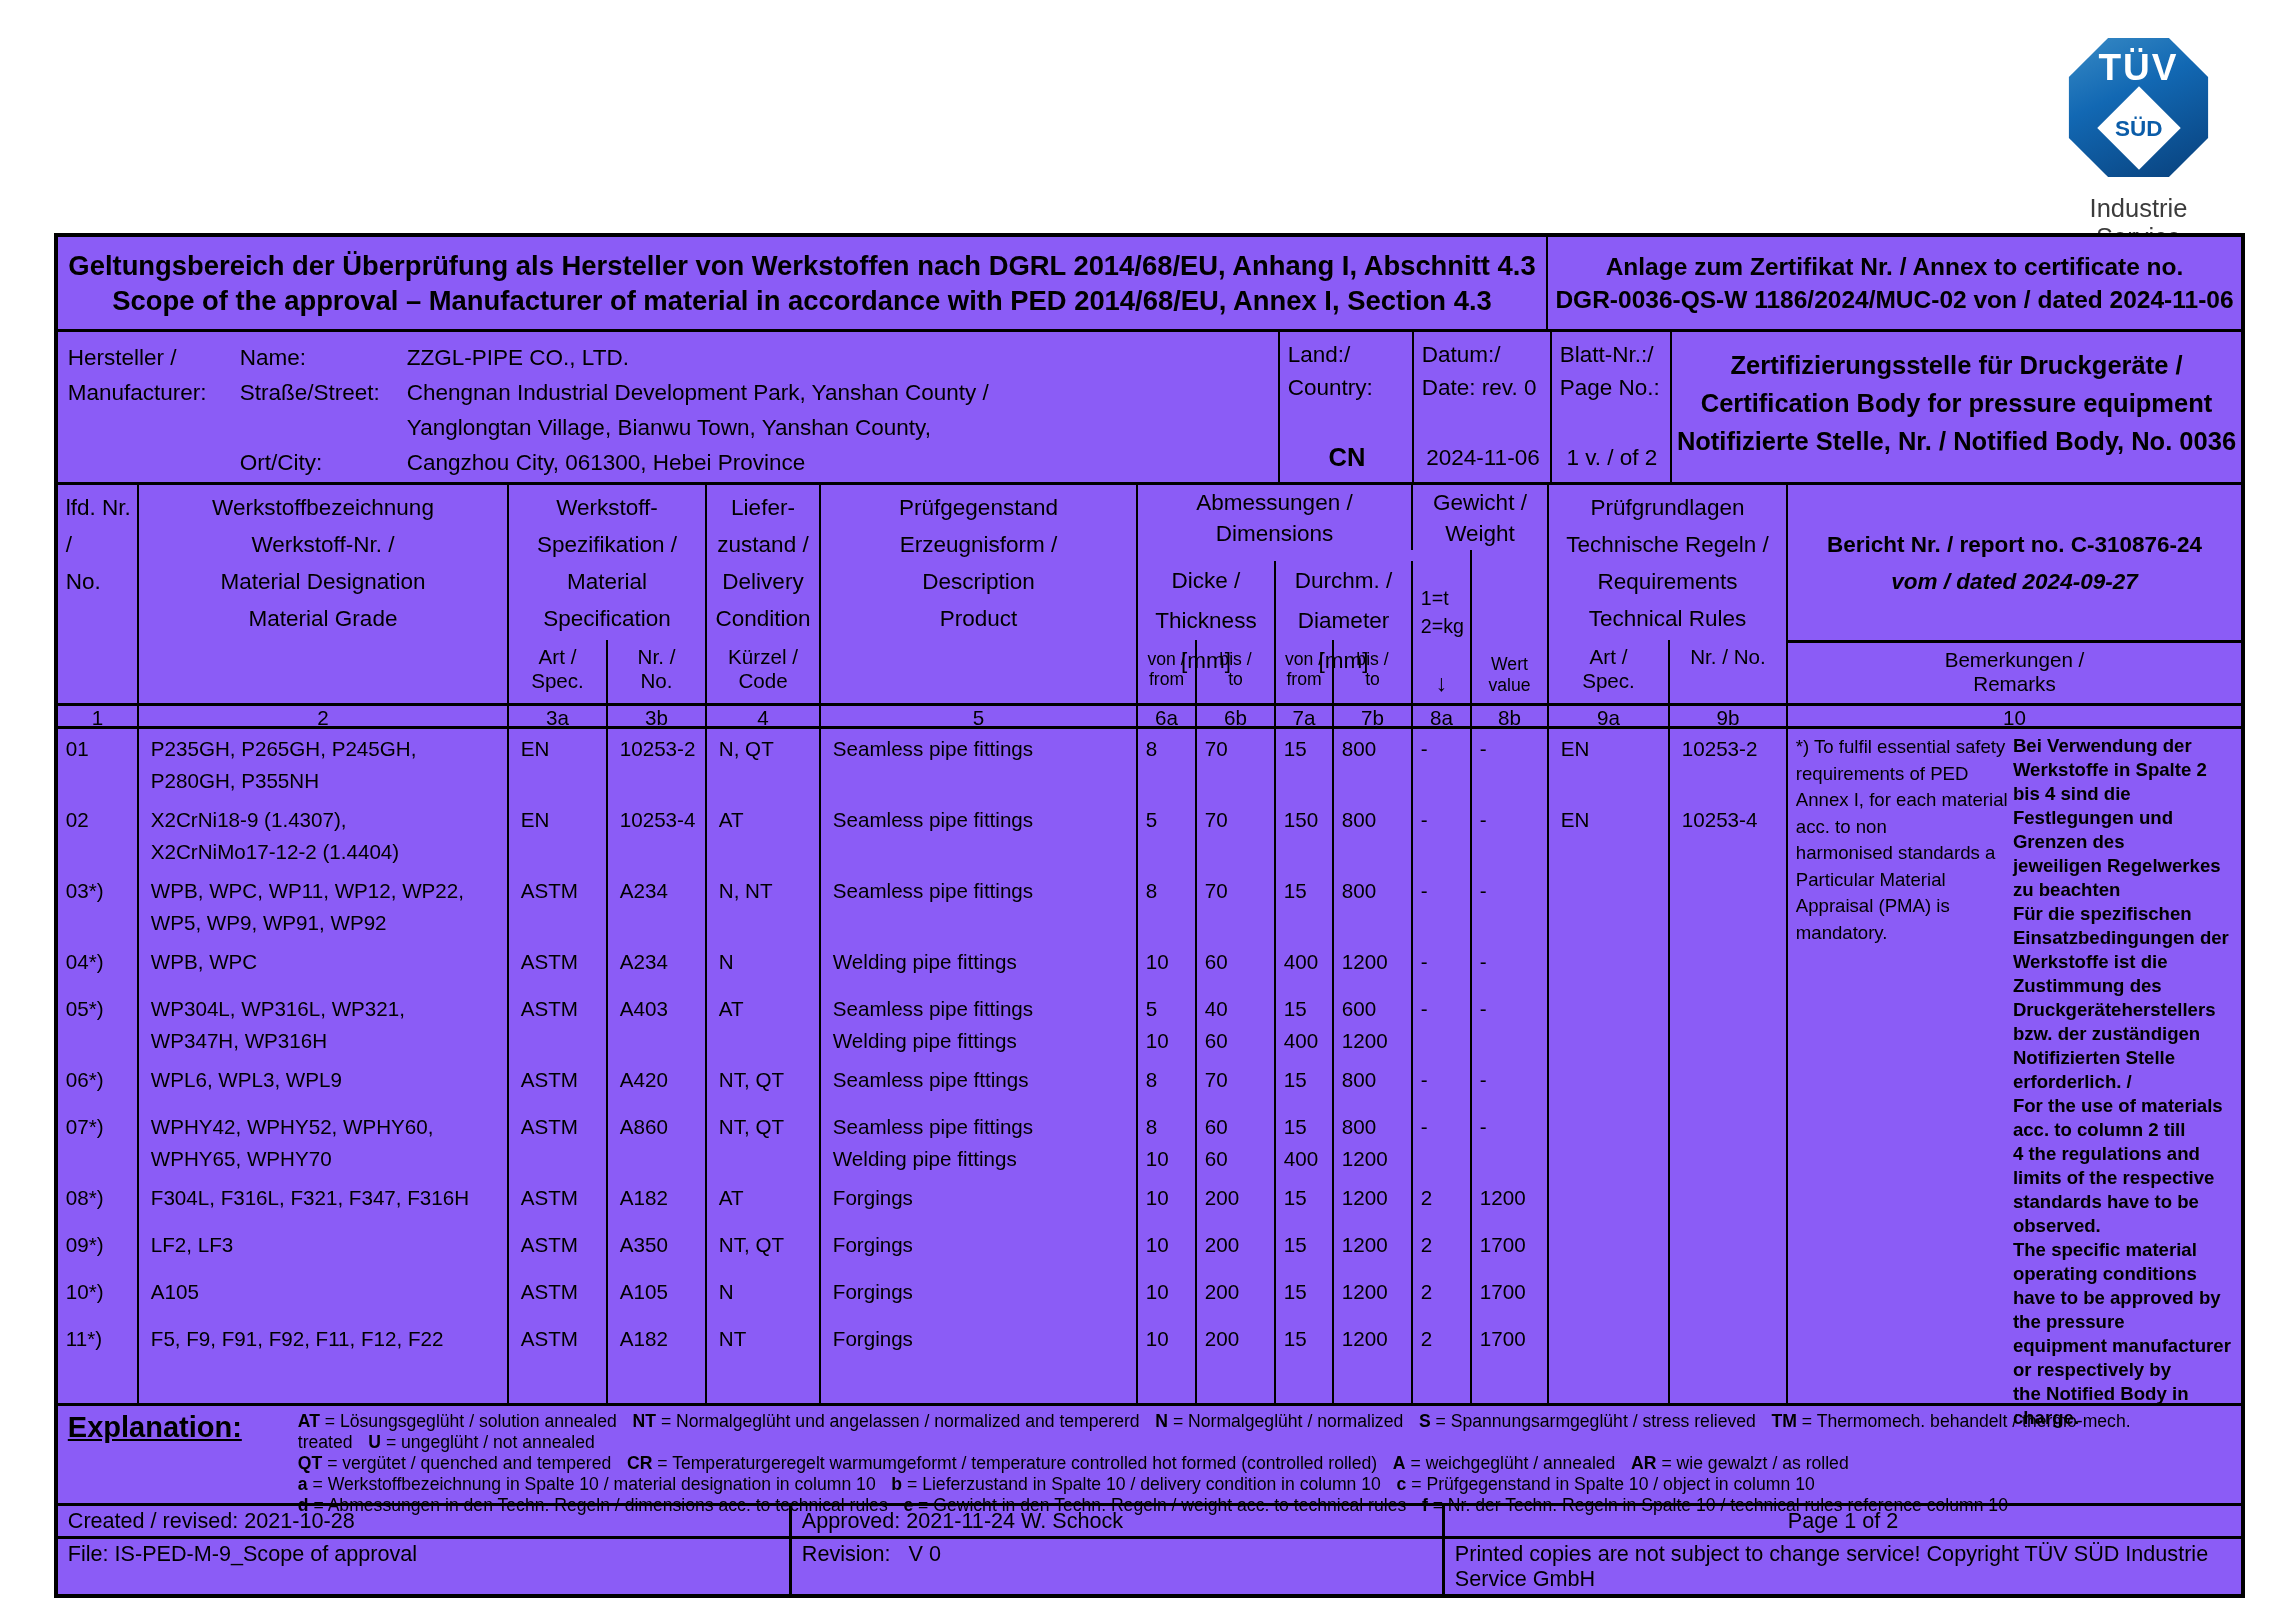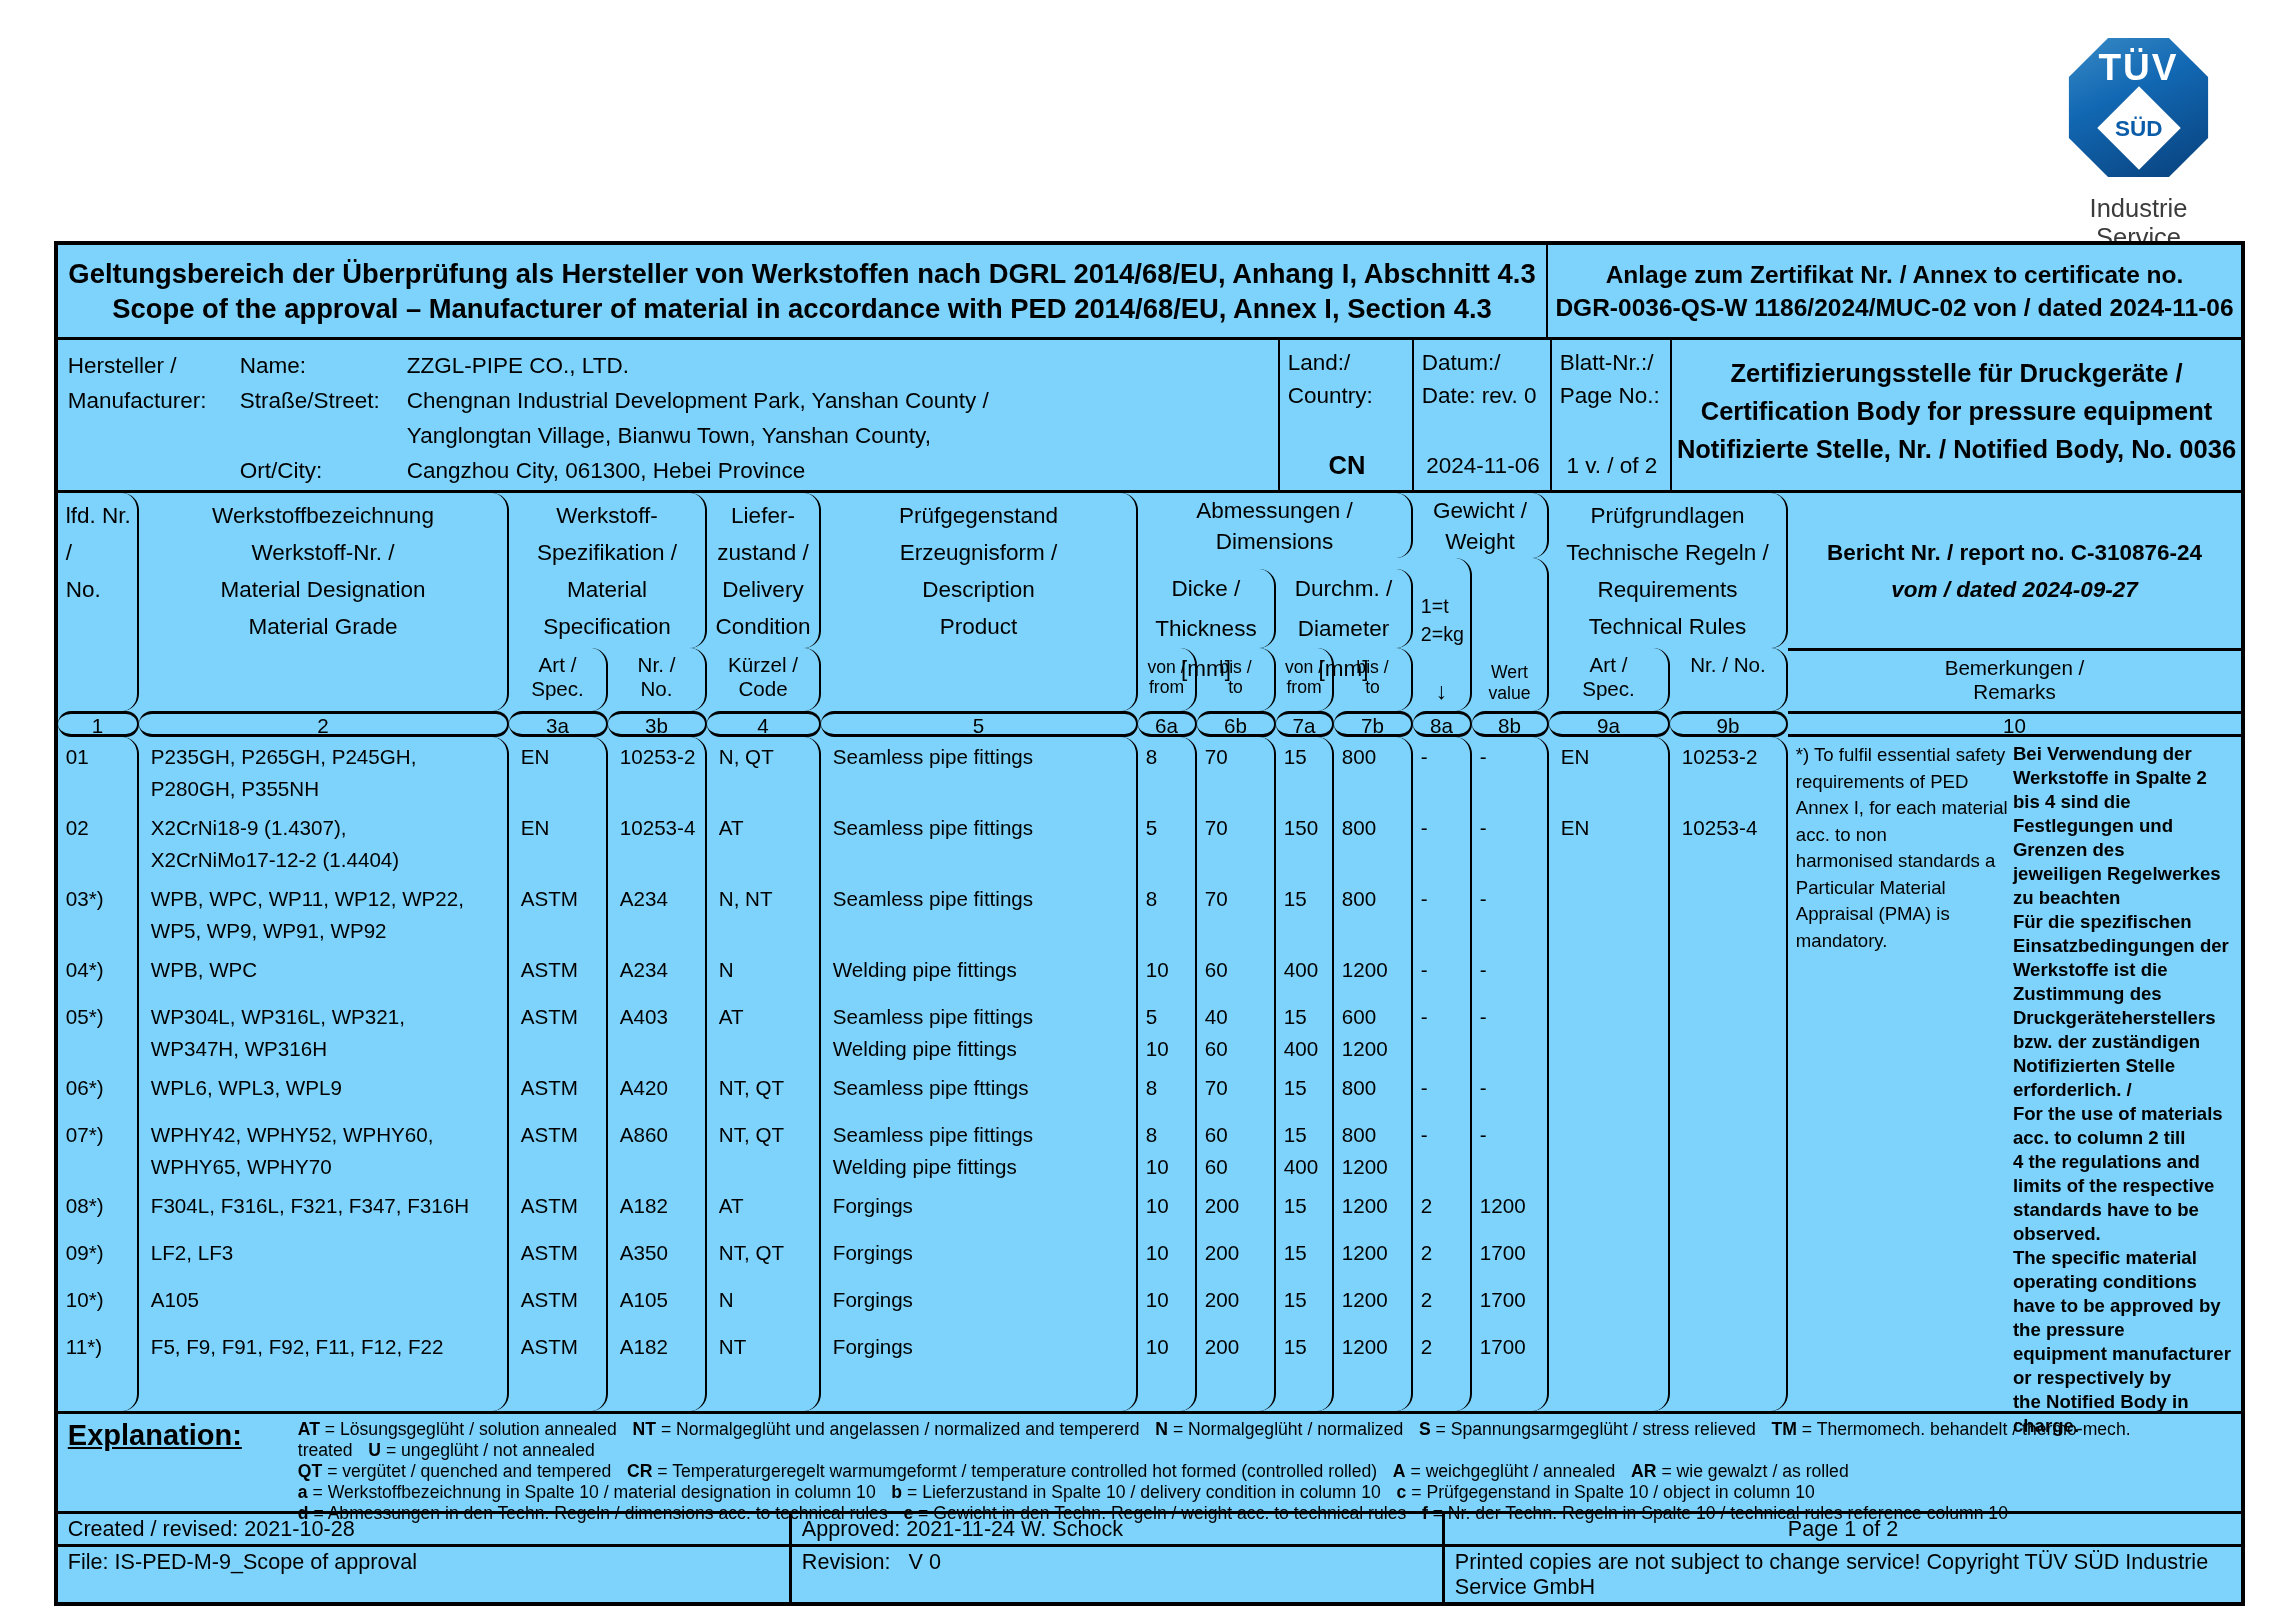--- a/index.html
+++ b/index.html
@@ -11,42 +11,42 @@
            background:linear-gradient(155deg,#3a8ccб 0%,#1268b3 40%,#083f7a 100%);
            background:linear-gradient(155deg,#3a8cc6 0%,#1268b3 40%,#083f7a 100%);
            clip-path:polygon(29% 2%,71% 2%,98% 29%,98% 71%,71% 98%,29% 98%,2% 71%,2% 29%);text-decoration:underline;}
   .octagon .tuv{position:absolute;top:11.8px;width:100%;text-align:center;color:#fff;
                 font-weight:bold;font-size:37px;letter-spacing:2px;}
   .diamond{position:absolute;left:50%;top:93px;transform:translate(-50%,-50%) rotate(45deg);
            width:59px;height:59px;background:#fff;display:flex;align-items:center;justify-content:center;}
   .diamond span{transform:rotate(-45deg);color:#0b5ca8;font-weight:bold;font-size:22.5px;}
   .logo-caption{margin-top:13.7px;font-size:25.5px;color:#3c3c3c;}
   
-  .doc{position:absolute;left:54px;top:241px;width:2191px;border:4.9px solid #000;box-sizing:border-box;background:#7dd3fc;}
+  .doc{position:absolute;left:54px;top:233px;width:2191px;border:4.9px solid #000;box-sizing:border-box;background:#8b5cf6;}
   .band-title{display:grid;grid-template-columns:1488px 1fr;border-bottom:3.9px solid #000;height:92px;}
   .title-left{display:flex;flex-direction:column;justify-content:center;text-align:center;
               font-weight:bold;font-size:27.4px;line-height:35px;}
   .title-right{border-left:2.9px solid #000;display:flex;flex-direction:column;justify-content:center;
                text-align:center;font-weight:bold;font-size:24.5px;line-height:33px;padding:0 2px;}
   
   .band-mfr{display:grid;grid-template-columns:1220px 134px 138px 120px 1fr;border-bottom:3.9px solid #000;height:150px;font-size:22.5px;}
   .band-mfr>div{box-sizing:border-box;}
   .mfr-left{padding:7.8px 0 0 9.8px;}
   .mfr-grid{display:grid;grid-template-columns:172px 167px 1fr;line-height:35px;}
   .mfr-cell{border-left:2.9px solid #000;padding:5.9px 5.9px 7.8px 7.8px;display:flex;flex-direction:column;line-height:33px;}
   .mfr-cell .val{margin-top:auto;text-align:center;}
   .mfr-cell .val.cc{font-weight:bold;font-size:25.5px;}
   .mfr-certbody{border-left:2.9px solid #000;text-align:center;font-weight:bold;font-size:25.5px;
                 line-height:38px;padding-top:13.7px;}
   
   .maintable{display:grid;border-bottom:3.9px solid #000;
      grid-template-columns:81px 370px 99px 99px 114px 317px 59px 79px 58px 79px 59px 77px 121px 118px 1fr;
      grid-template-rows:65px 90px 63px 25.5px 674px;}
   .maintable>div{box-sizing:border-box;}
-  .vr{border-right:2.9px solid #000;border-radius:17px;}
+  .vr{border-right:2.9px solid #000;}
   .hc{font-size:22.5px;line-height:37px;text-align:center;white-space:pre-line;padding-top:3.9px;}
   .hc.left{text-align:left;padding-left:7.8px;}
   .grp2{line-height:31px;padding-top:2px;}
   .grp3{line-height:40px;padding-top:0;margin-top:11px;}
   .sub{font-size:20.6px;line-height:24.5px;text-align:center;white-space:pre-line;padding-top:4.9px;}
   .small{font-size:17.6px;line-height:20.6px;text-align:center;white-space:pre-line;padding-top:8.8px;}
   .h8a{position:relative;font-size:19.6px;line-height:28px;padding:5.9px 0 0 7.8px;white-space:pre-line;}
   .h8a .arrow{position:absolute;bottom:5.9px;left:0;width:100%;text-align:center;font-size:23.5px;}
   .h8b{display:flex;flex-direction:column;justify-content:flex-end;text-align:center;
        font-size:17.6px;line-height:20.6px;padding-bottom:7.8px;white-space:pre-line;}

